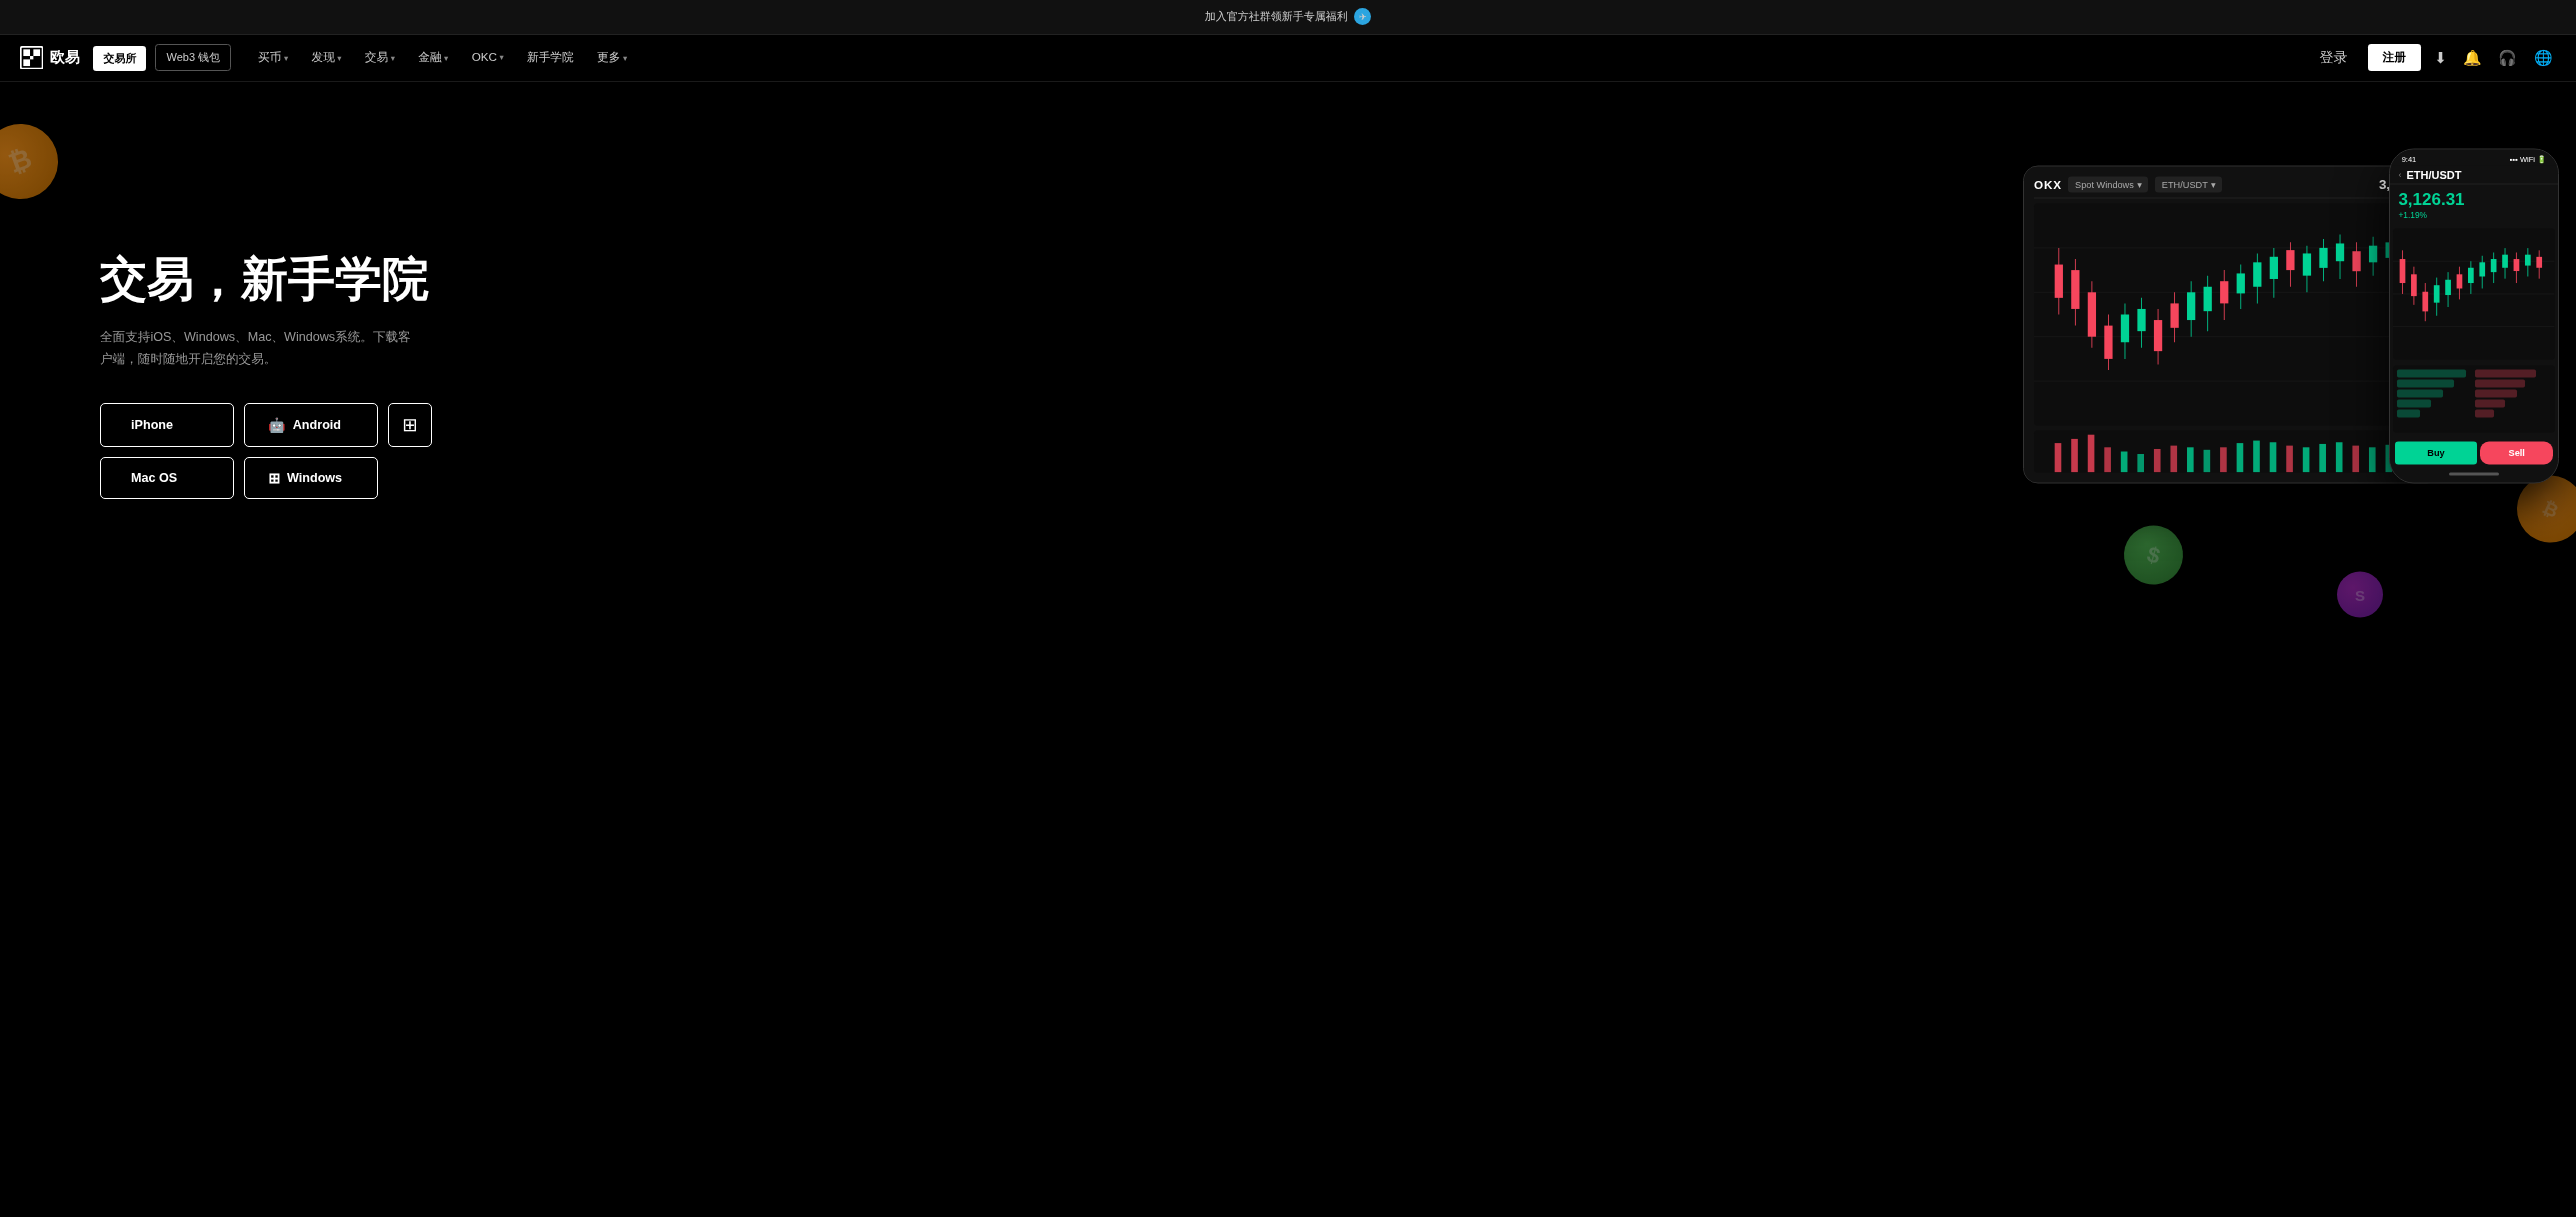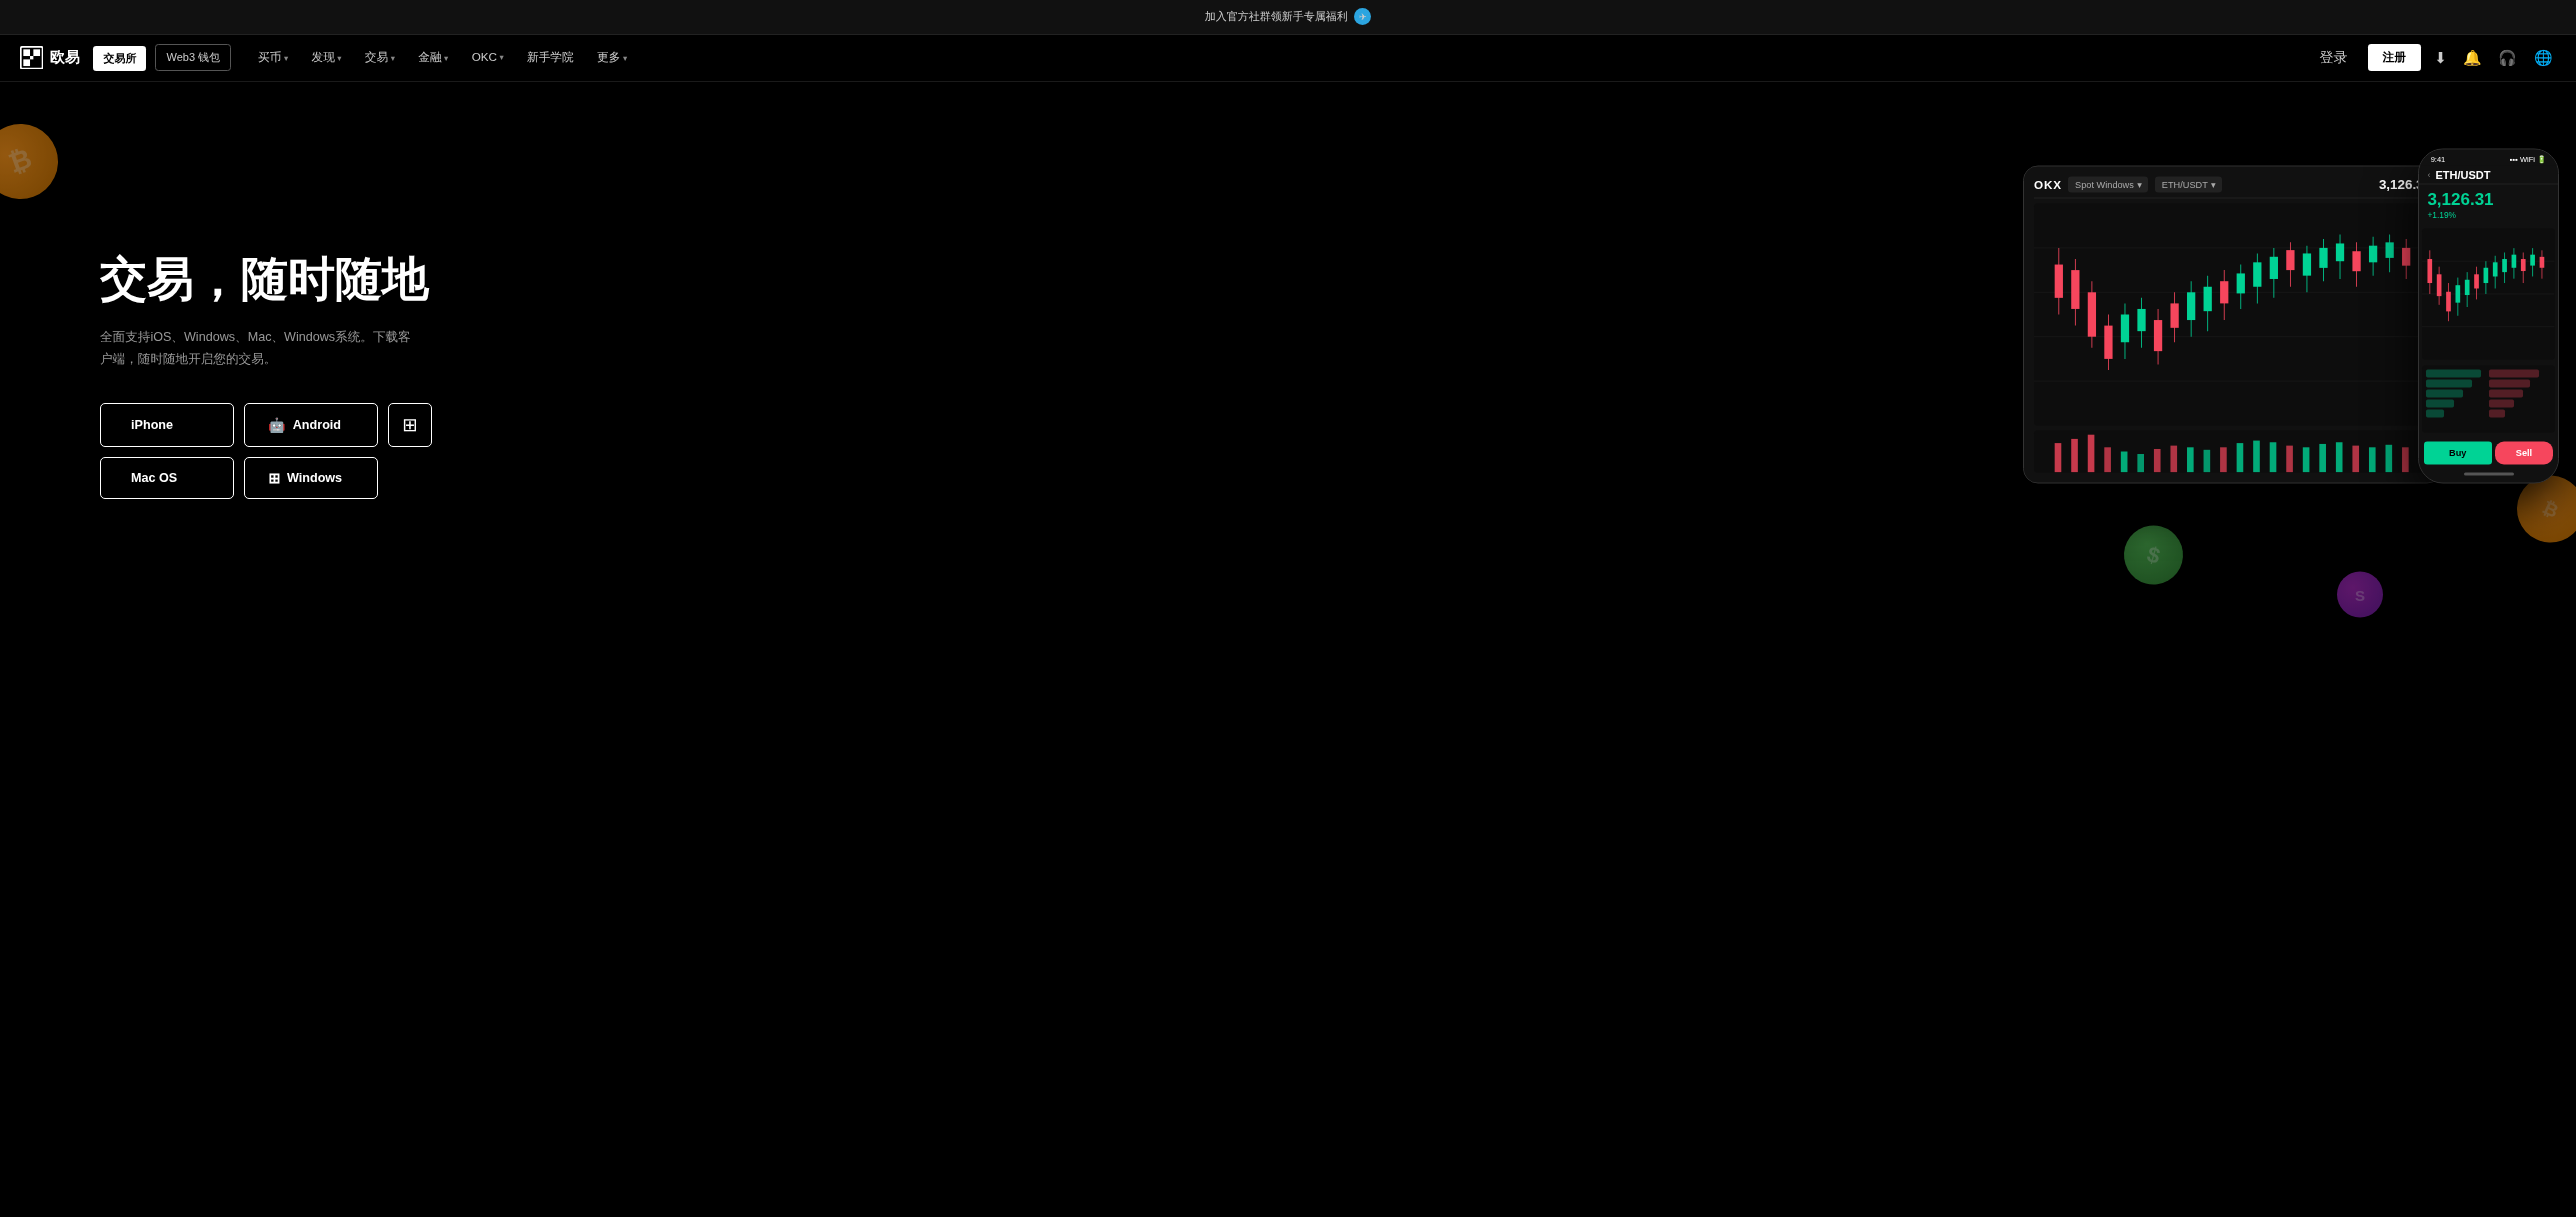--- a/index.html
+++ b/index.html
@@ -276,21 +276,21 @@
       border-radius: 3.3px;
       overflow: hidden;
       position: relative;
     }
 
     
     .phone-mockup {
       position: absolute;
       right: 17px;
       top: 8.4px;
-      width: 141px;
+      width: 170px;
       height: 335px;
       background: #1a1a1a;
       border-radius: 25px;
       border: 1.7px solid #333;
       overflow: hidden;
       box-shadow: 0 17px 50px rgba(0,0,0,0.9);
     }
     .phone-inner {
       width: 100%;
       height: 100%;
@@ -490,21 +490,21 @@
       <span>🌐</span>
     </button>
   </div>
 </nav>
 
 <section class="hero">
 
   <div class="coin coin-btc-left" style="transform: rotate(-20deg);">₿</div>
 
   <div class="hero-content">
-    <h1 class="hero-title">交易，随时随地</h1>
+    <h1 class="hero-title">交易，新手学院</h1>
     <p class="hero-desc">全面支持iOS、Windows、Mac、Windows系统。下载客户端，随时随地开启您的交易。</p>
 
     <div class="hero-buttons">
 
       <button class="dl-btn">
         <span class="btn-icon"></span>
         <span>iPhone</span>
       </button>
       <button class="dl-btn">
         <span class="btn-icon">🤖</span>

